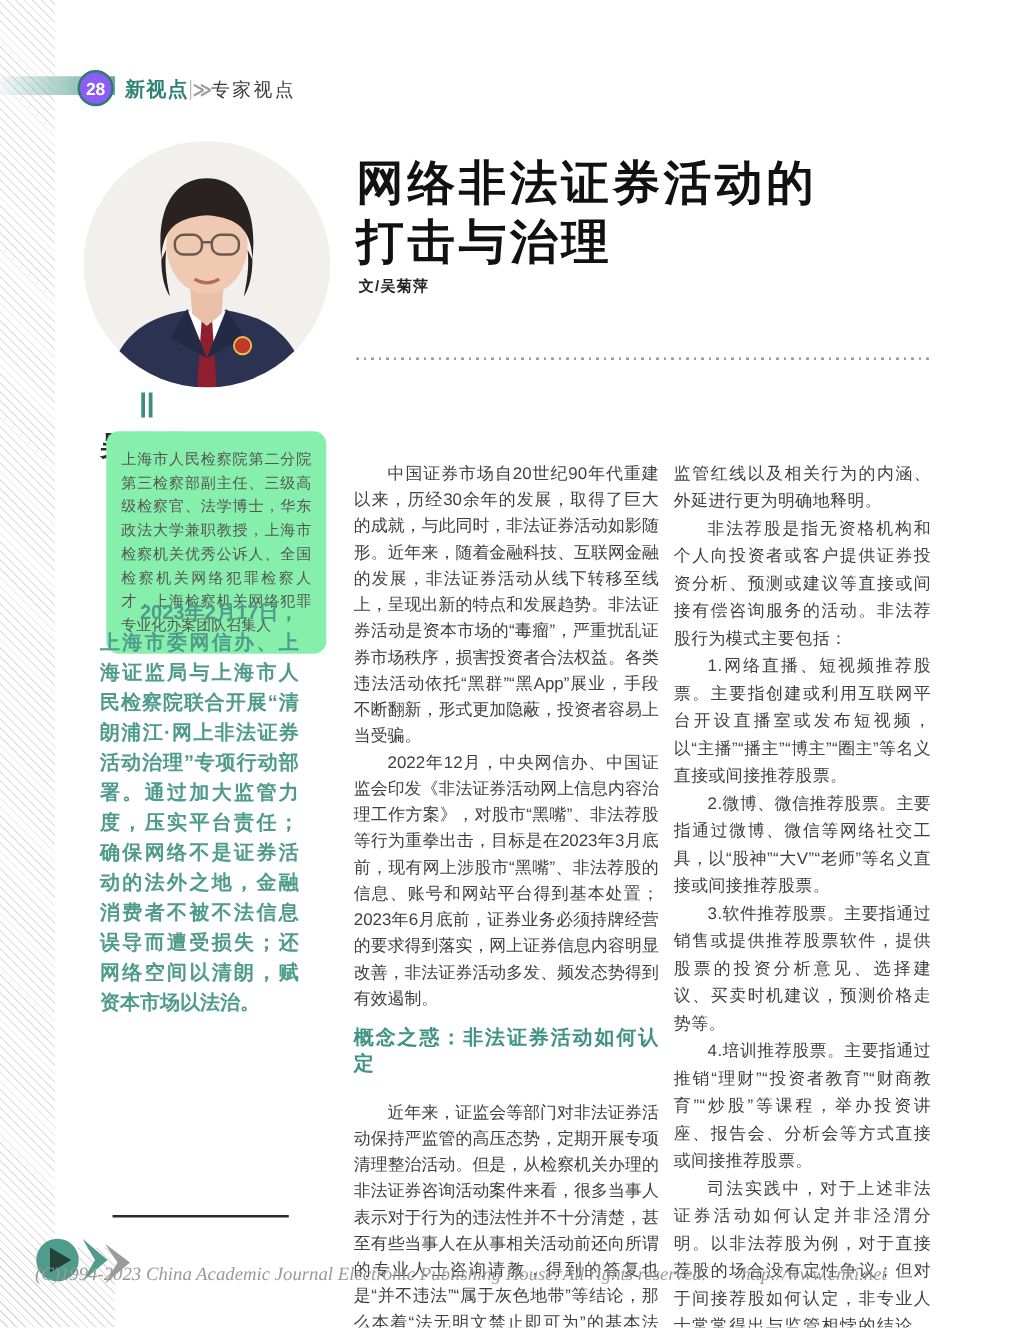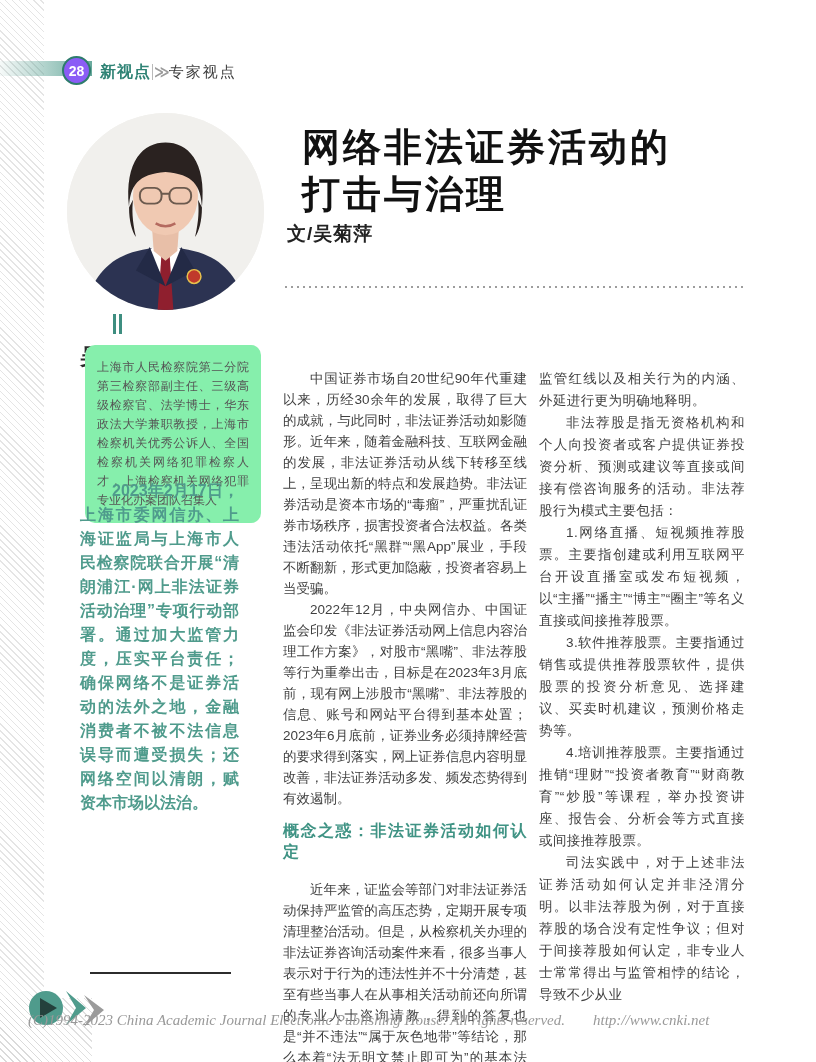--- a/index.html
+++ b/index.html
@@ -70,28 +70,28 @@
   }
   
   .pullquote {
     position:absolute; left:80px; top:479px; width:159px;
     color:#4f9b8c; font-size:16px; font-weight:bold;
     line-height:24px; text-align:justify; text-indent:2em;
   }
 
   
   .title {
-    position:absolute; left:302px; top:124px;
+    position:absolute; left:285px; top:124px;
     font-family:"Liberation Serif","DejaVu Serif",serif;
     font-weight:900; color:#111111;
     font-size:38px; line-height:47px; letter-spacing:3px;
   }
   .byline {
     position:absolute; left:287px; top:221px;
-    font-size:19px; font-weight:bold; color:#222222; letter-spacing:1px;
+    font-size:12px; font-weight:bold; color:#222222; letter-spacing:1px;
   }
   .dotted-rule {
     position:absolute; left:285px; top:286px; width:459px; height:2px;
     background:repeating-linear-gradient(90deg, #9d9d9d 0 2px, transparent 2px 6px);
   }
 
   .columns {
     position:absolute; left:283px; top:368px; width:462px;
     display:flex; gap:12px;
   }
@@ -191,20 +191,21 @@
   <div class="col col-left">
     <p>中国证券市场自20世纪90年代重建以来，历经30余年的发展，取得了巨大的成就，与此同时，非法证券活动如影随形。近年来，随着金融科技、互联网金融的发展，非法证券活动从线下转移至线上，呈现出新的特点和发展趋势。非法证券活动是资本市场的“毒瘤”，严重扰乱证券市场秩序，损害投资者合法权益。各类违法活动依托“黑群”“黑App”展业，手段不断翻新，形式更加隐蔽，投资者容易上当受骗。</p>
     <p>2022年12月，中央网信办、中国证监会印发《非法证券活动网上信息内容治理工作方案》，对股市“黑嘴”、非法荐股等行为重拳出击，目标是在2023年3月底前，现有网上涉股市“黑嘴”、非法荐股的信息、账号和网站平台得到基本处置；2023年6月底前，证券业务必须持牌经营的要求得到落实，网上证券信息内容明显改善，非法证券活动多发、频发态势得到有效遏制。</p>
     <div class="sub-heading">概念之惑：非法证券活动如何认定</div>
     <p>近年来，证监会等部门对非法证券活动保持严监管的高压态势，定期开展专项清理整治活动。但是，从检察机关办理的非法证券咨询活动案件来看，很多当事人表示对于行为的违法性并不十分清楚，甚至有些当事人在从事相关活动前还向所谓的专业人士咨询请教，得到的答复也是“并不违法”“属于灰色地带”等结论，那么本着“法无明文禁止即可为”的基本法理，似乎从事类似的活动并不违法。因此，笔者认为有必要对</p>
   </div>
   <div class="col col-right">
     <p class="no-indent">监管红线以及相关行为的内涵、外延进行更为明确地释明。</p>
     <p>非法荐股是指无资格机构和个人向投资者或客户提供证券投资分析、预测或建议等直接或间接有偿咨询服务的活动。非法荐股行为模式主要包括：</p>
     <p>1.网络直播、短视频推荐股票。主要指创建或利用互联网平台开设直播室或发布短视频，以“主播”“播主”“博主”“圈主”等名义直接或间接推荐股票。</p>
+    <p>2.微博、微信推荐股票。主要指通过微博、微信等网络社交工具，以“股神”“大V”“老师”等名义直接或间接推荐股票。</p>
     <p>3.软件推荐股票。主要指通过销售或提供推荐股票软件，提供股票的投资分析意见、选择建议、买卖时机建议，预测价格走势等。</p>
     <p>4.培训推荐股票。主要指通过推销“理财”“投资者教育”“财商教育”“炒股”等课程，举办投资讲座、报告会、分析会等方式直接或间接推荐股票。</p>
     <p>司法实践中，对于上述非法证券活动如何认定并非泾渭分明。以非法荐股为例，对于直接荐股的场合没有定性争议；但对于间接荐股如何认定，非专业人士常常得出与监管相悖的结论，导致不少从业</p>
   </div>
 </div>
 
 <div class="footnote-rule"></div>
 
 <div class="logo-arrows">
   <svg viewBox="0 0 120 46" width="120" height="46">

